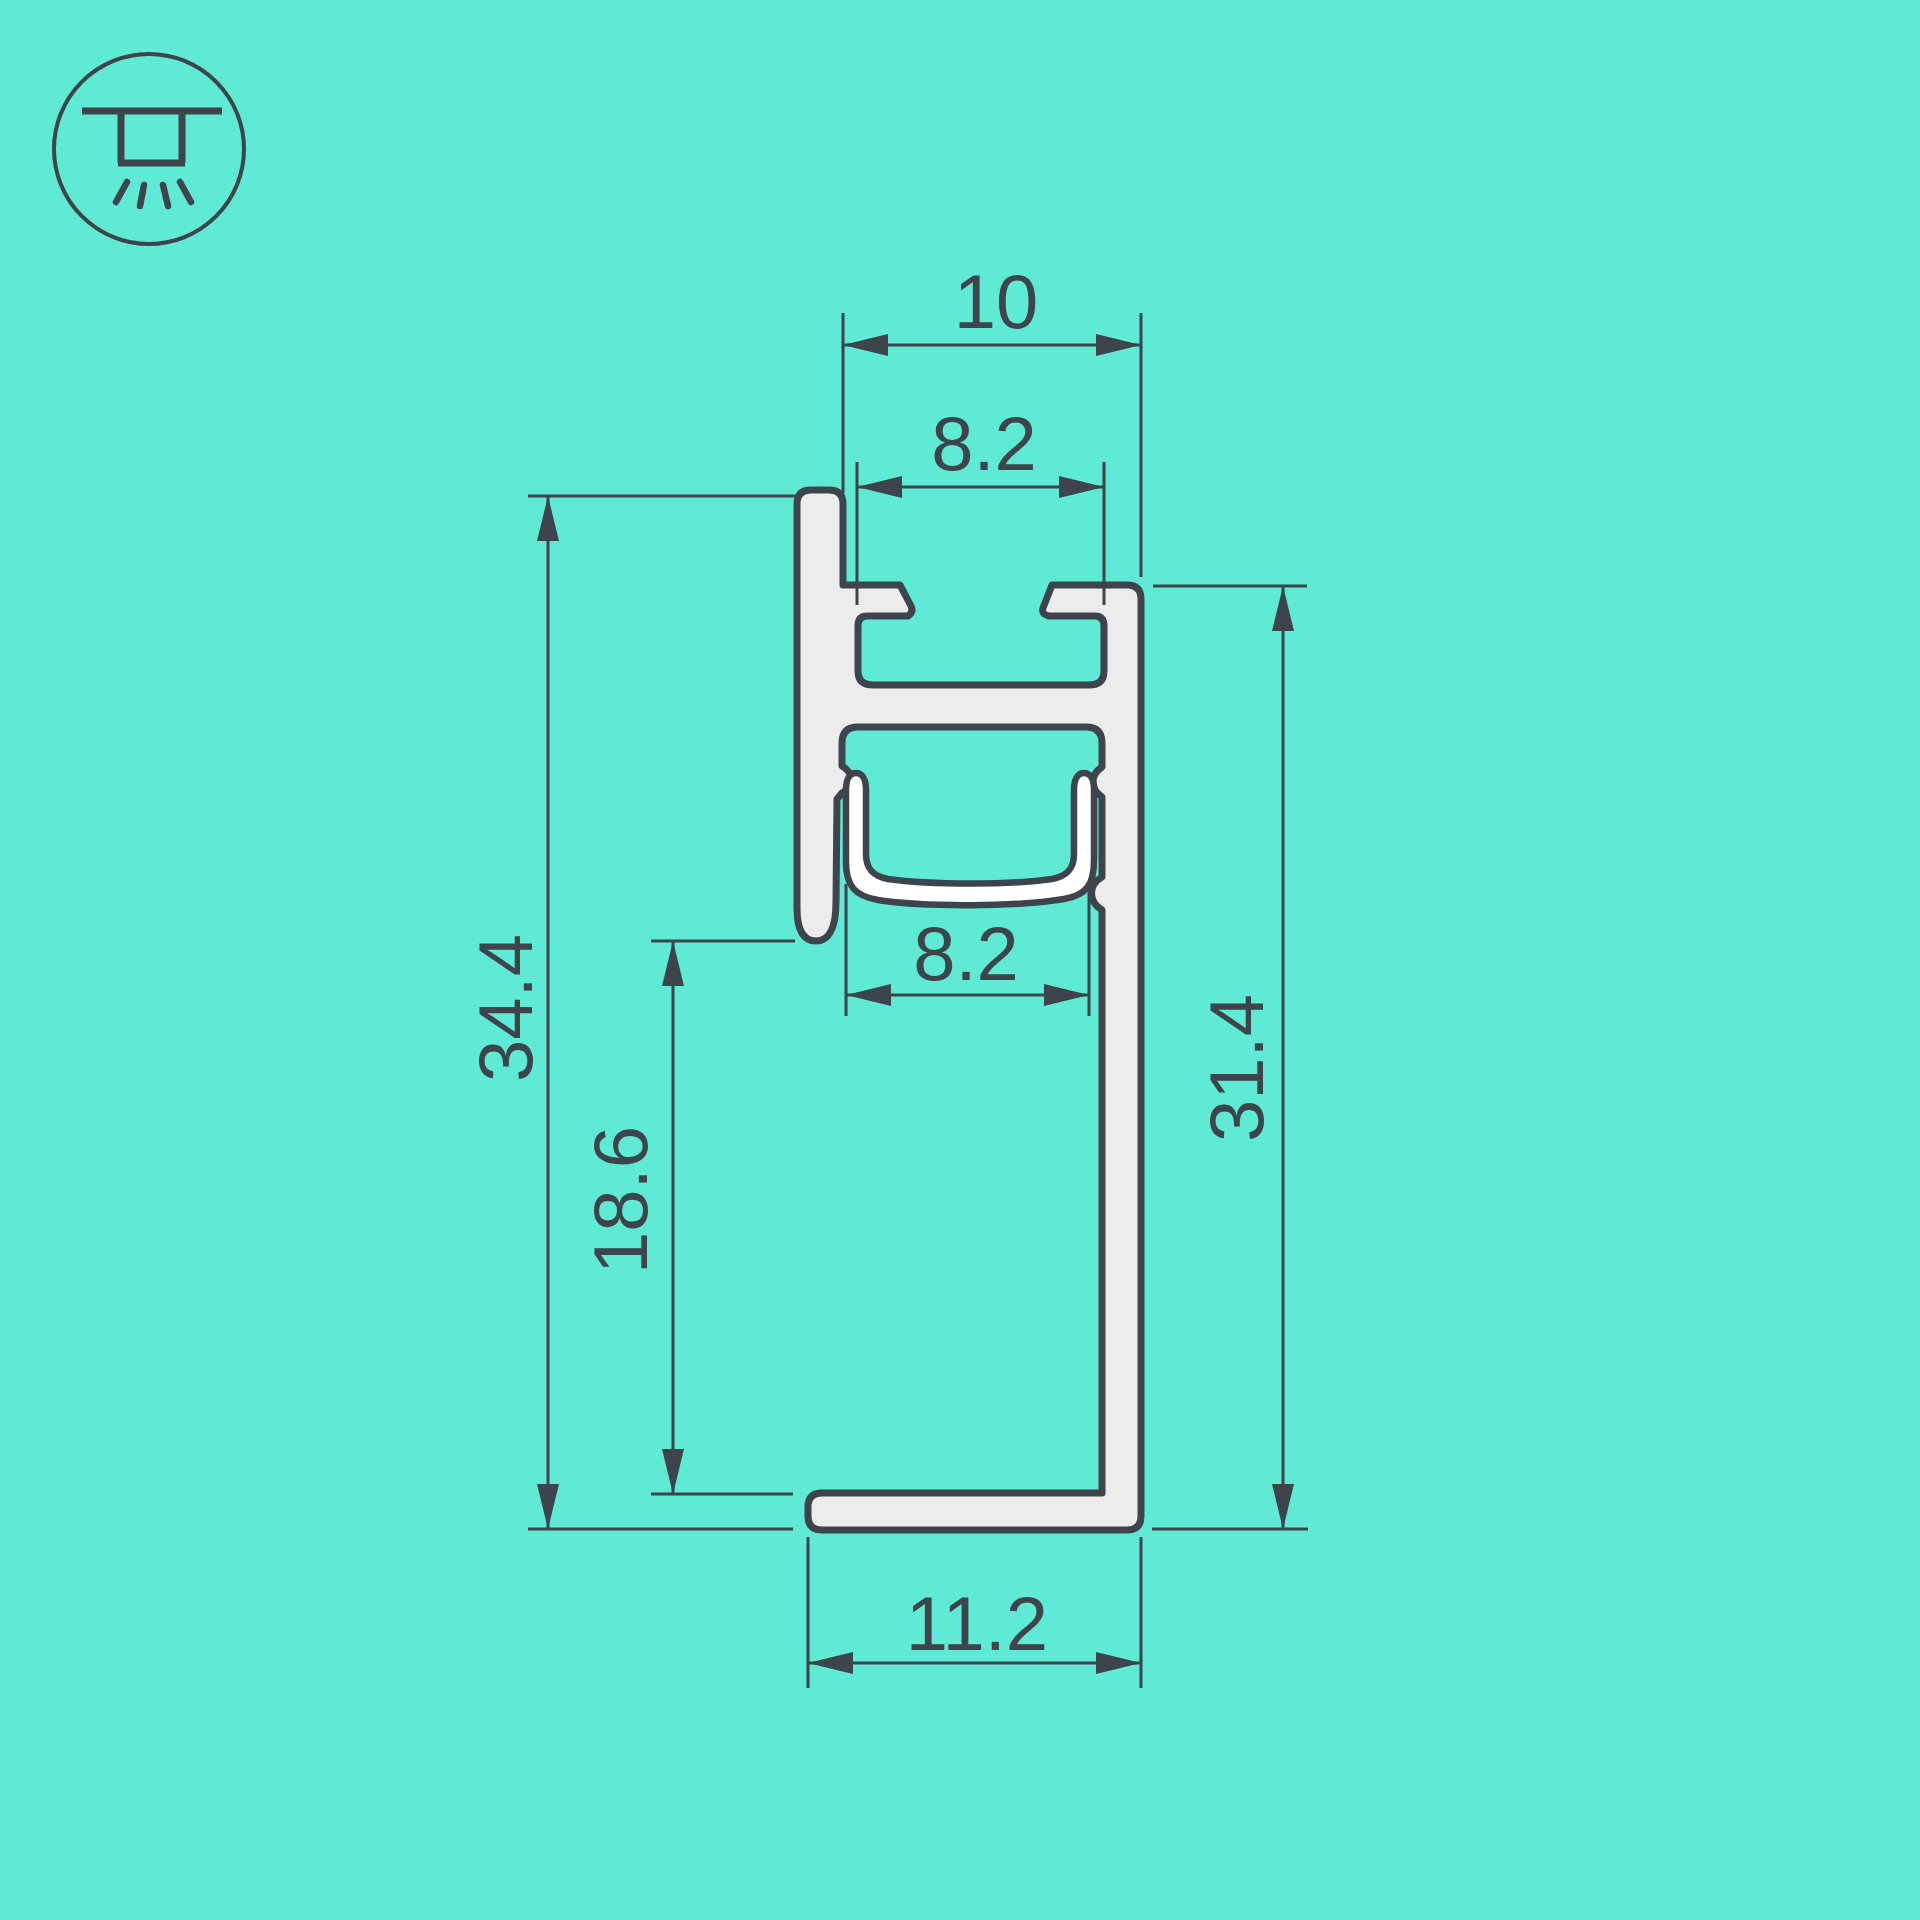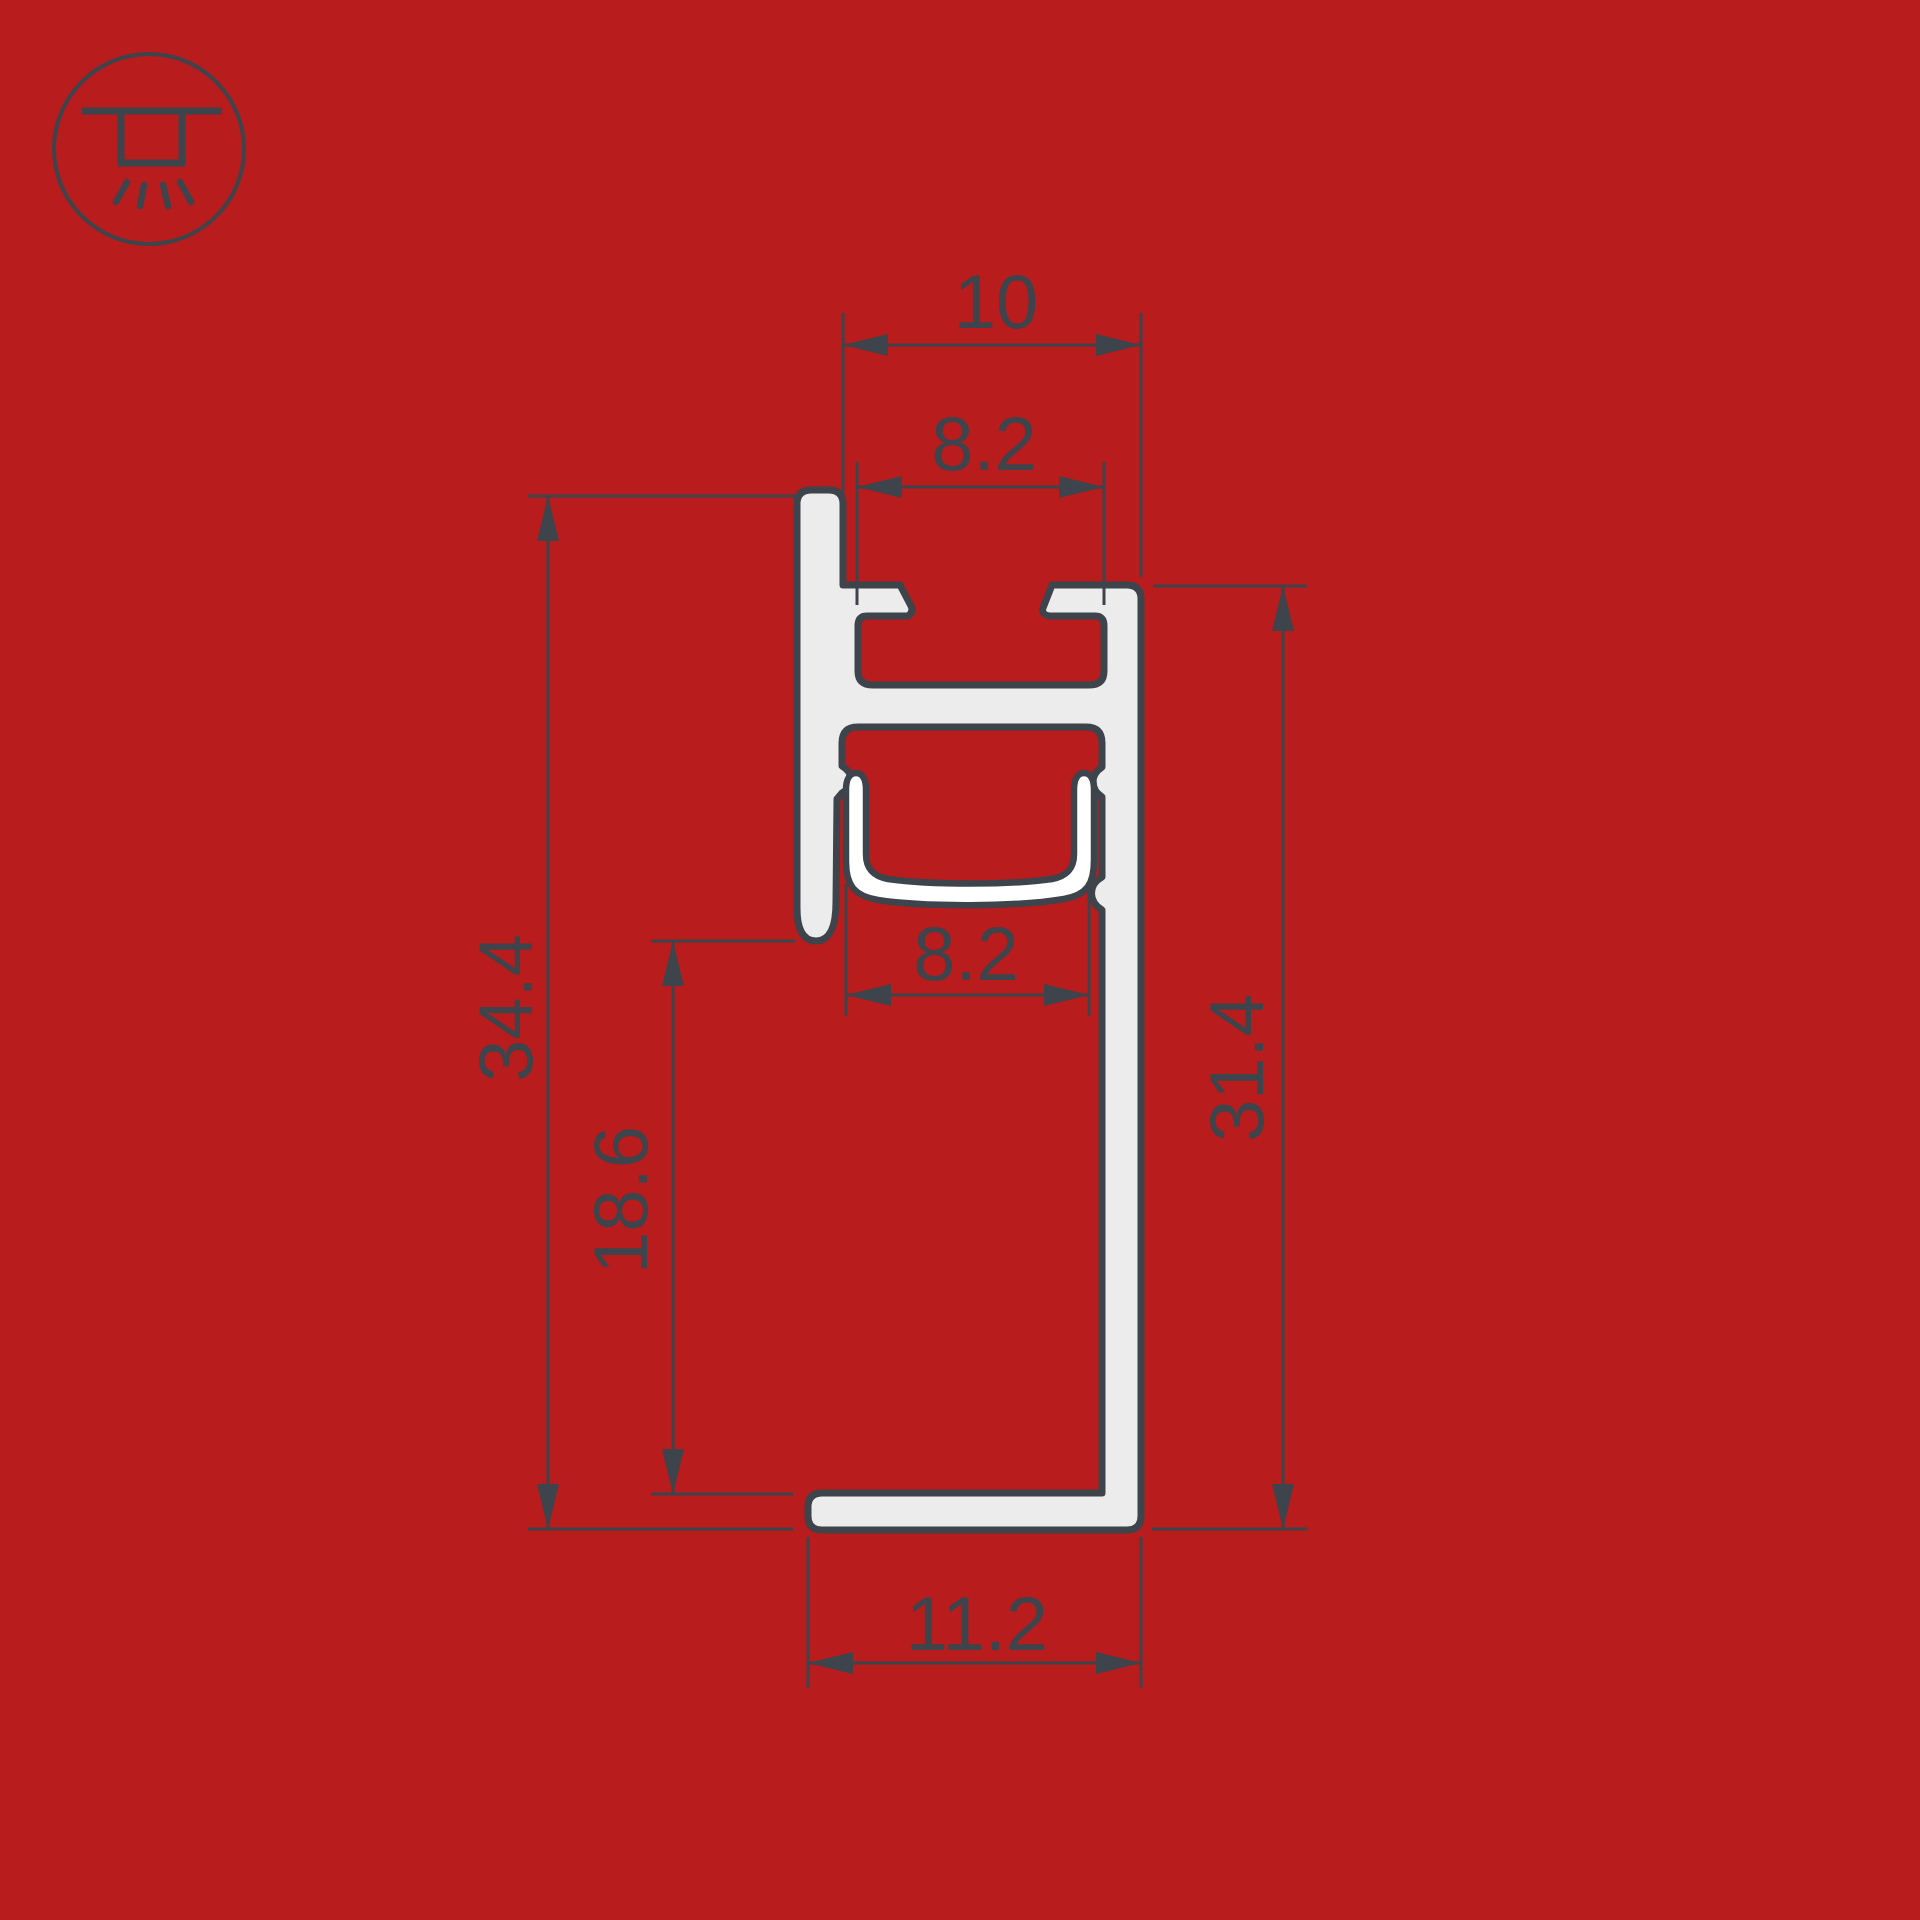--- a/index.html
+++ b/index.html
@@ -1,16 +1,16 @@
 <!DOCTYPE html>
 <html><head>
 <meta charset="utf-8">
 <style>
   html, body { margin: 0; padding: 0; background: #ffffff; }
-  .stage { width: 1920px; height: 1920px; position: relative; background: #b91c1c; }
+  .stage { width: 1920px; height: 1920px; position: relative; background: #5eead4; }
   .lbl {
     font-family: "Liberation Sans", sans-serif;
     font-size: 76px;
     fill: #3d444b;
   }
   .ext  { stroke: #3d444b; stroke-width: 3;   fill: none; }
   .dim  { stroke: #3d444b; stroke-width: 3;   fill: none; }
   .body-outline { fill: none; stroke: #3d444b; stroke-width: 7; stroke-linejoin: round; }
   .icon-stroke  { stroke: #3d444b; fill: none; }
 </style>

